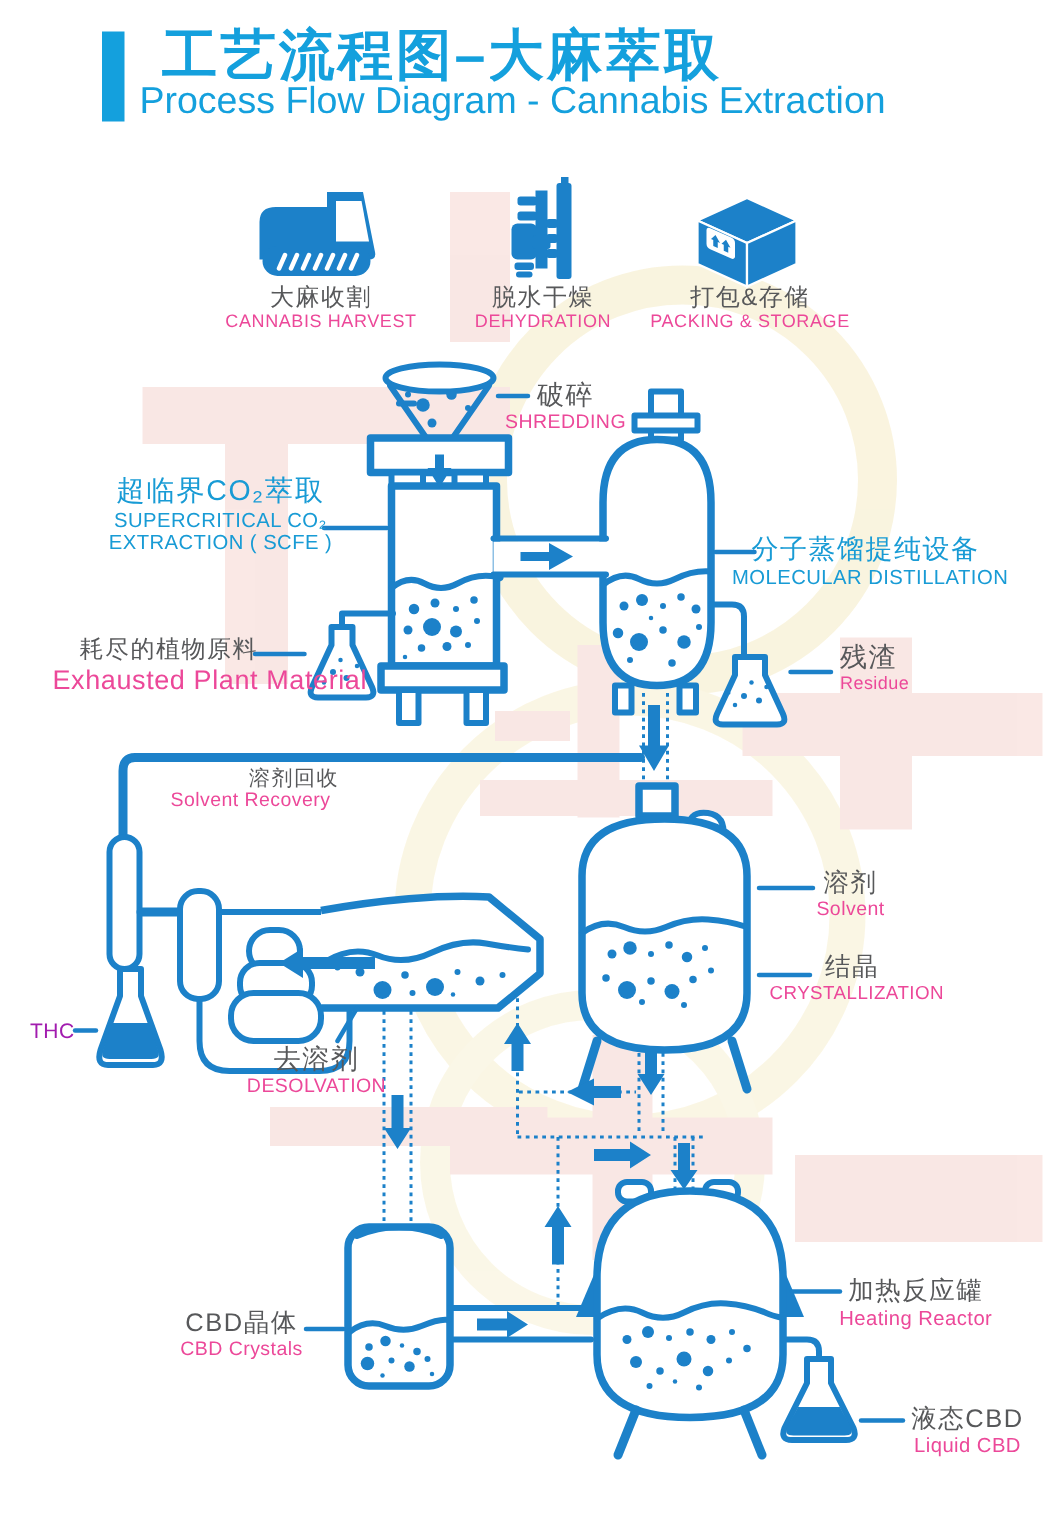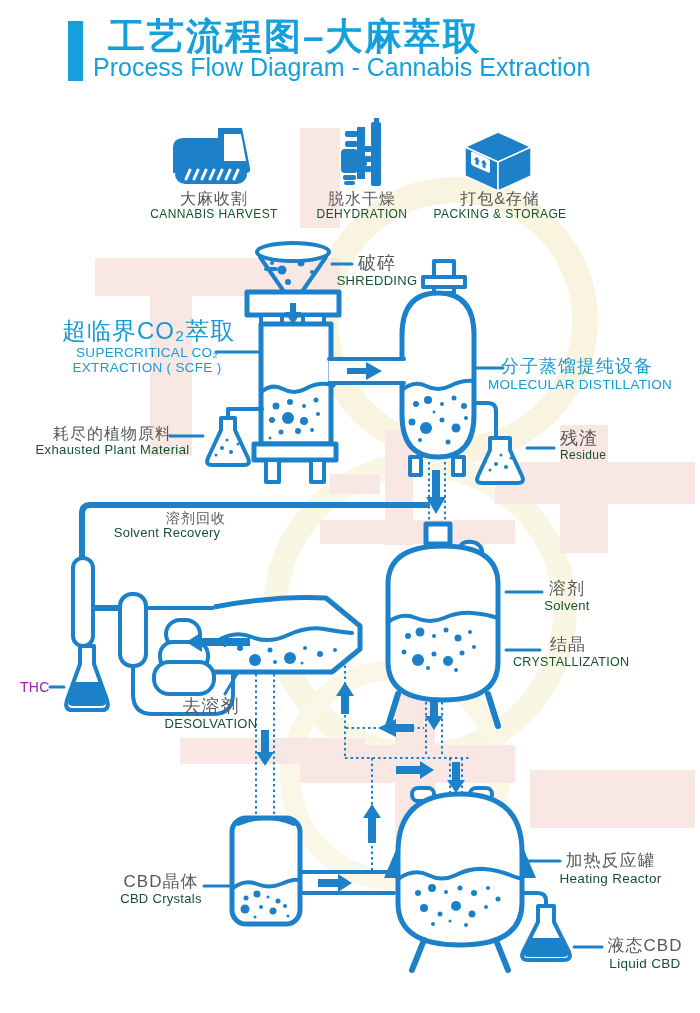--- a/index.html
+++ b/index.html
@@ -6,24 +6,24 @@
   .stage{position:relative;width:700px;height:1013px;background:#ffffff;overflow:hidden;
          font-family:"Liberation Sans", sans-serif;}
   .art{position:absolute;left:0;top:0;z-index:1;}
   .hdr-bar{position:absolute;left:68px;top:21px;width:15px;height:60px;background:#14a0dd;z-index:3;}
   .hdr-zh{position:absolute;left:108px;top:12px;font-size:37px;font-weight:bold;color:#14a0dd;
           letter-spacing:2px;z-index:3;white-space:nowrap;}
   .hdr-en{position:absolute;left:93px;top:53px;font-size:25px;font-weight:500;color:#14a0dd;
           z-index:3;white-space:nowrap;}
   .lbl{position:absolute;z-index:2;text-align:center;line-height:1.15;white-space:nowrap;}
   .lbl .zh{color:#57585a;font-size:18px;letter-spacing:1px;}
-  .lbl .en{color:#14532d;font-size:13px;letter-spacing:.3px;}
+  .lbl .en{color:#ec4899;font-size:13px;letter-spacing:.3px;}
   .lbl.small .zh{font-size:16px;}
   .lbl.small .en{font-size:12px;letter-spacing:.4px;}
-  .lbl.blue .zh{color:#189bd5;font-size:24px;}
+  .lbl.blue .zh{color:#189bd5;font-size:19px;}
   .lbl.blue .en{color:#189bd5;font-size:13.5px;}
   .lbl.left{text-align:left;}
   
   .v {fill:#fff;stroke:#1c81c9;stroke-width:5;stroke-linejoin:round;}
   .v4{fill:#fff;stroke:#1c81c9;stroke-width:4;stroke-linejoin:round;}
   .ln{fill:none;stroke:#1c81c9;stroke-width:4;stroke-linecap:round;stroke-linejoin:round;}
   .ln3{fill:none;stroke:#1c81c9;stroke-width:3;stroke-linecap:round;}
   .pipe{fill:none;stroke:#1c81c9;stroke-width:6;stroke-linecap:round;stroke-linejoin:round;}
   .b {fill:#1c81c9;}
   .dash{fill:none;stroke:#1c81c9;stroke-width:2;stroke-dasharray:2.5 3;}
@@ -384,21 +384,21 @@
     <div class="en">EXTRACTION ( SCFE )</div>
   </div>
 
   <div class="lbl blue" style="left:488px;top:356px;width:178px;">
     <div class="zh" style="font-size:18px;">分子蒸馏提纯设备</div>
     <div class="en">MOLECULAR DISTILLATION</div>
   </div>
 
   <div class="lbl small" style="left:35px;top:425px;width:155px;">
     <div class="zh">耗尽的植物原料</div>
-    <div class="en" style="font-size:13px;text-align:center;">Exhausted Plant Material</div>
+    <div class="en" style="font-size:18px;text-align:center;">Exhausted Plant Material</div>
   </div>
 
   <div class="lbl left" style="left:560px;top:428px;width:90px;">
     <div class="zh">残渣</div>
     <div class="en" style="font-size:12px;">Residue</div>
   </div>
 
   <div class="lbl" style="left:108px;top:510px;width:118px;">
     <div class="zh" style="font-size:14px;text-align:right;">溶剂回收</div>
     <div class="en">Solvent Recovery</div>

